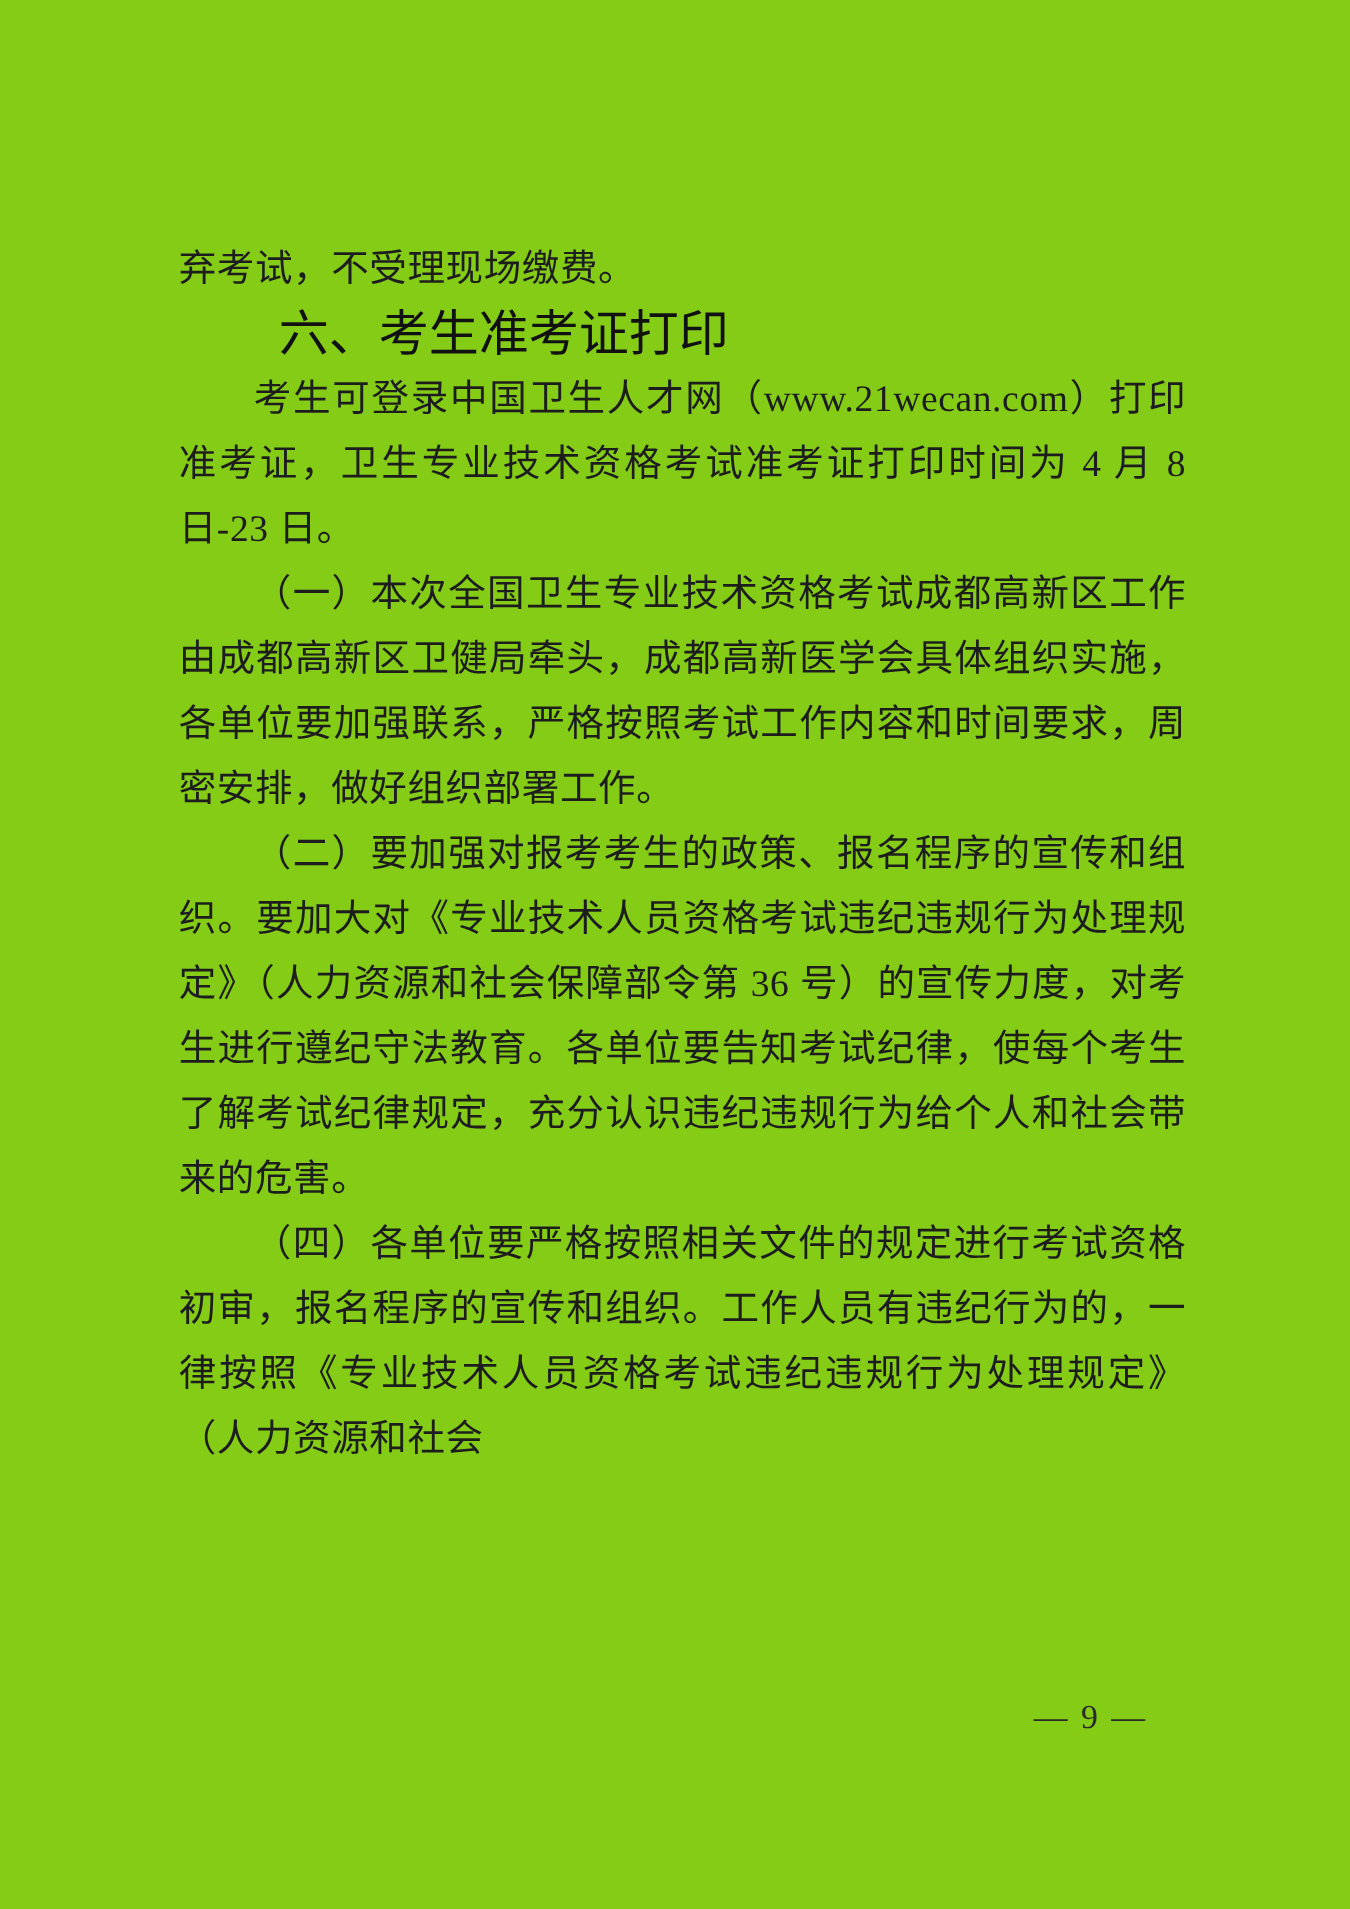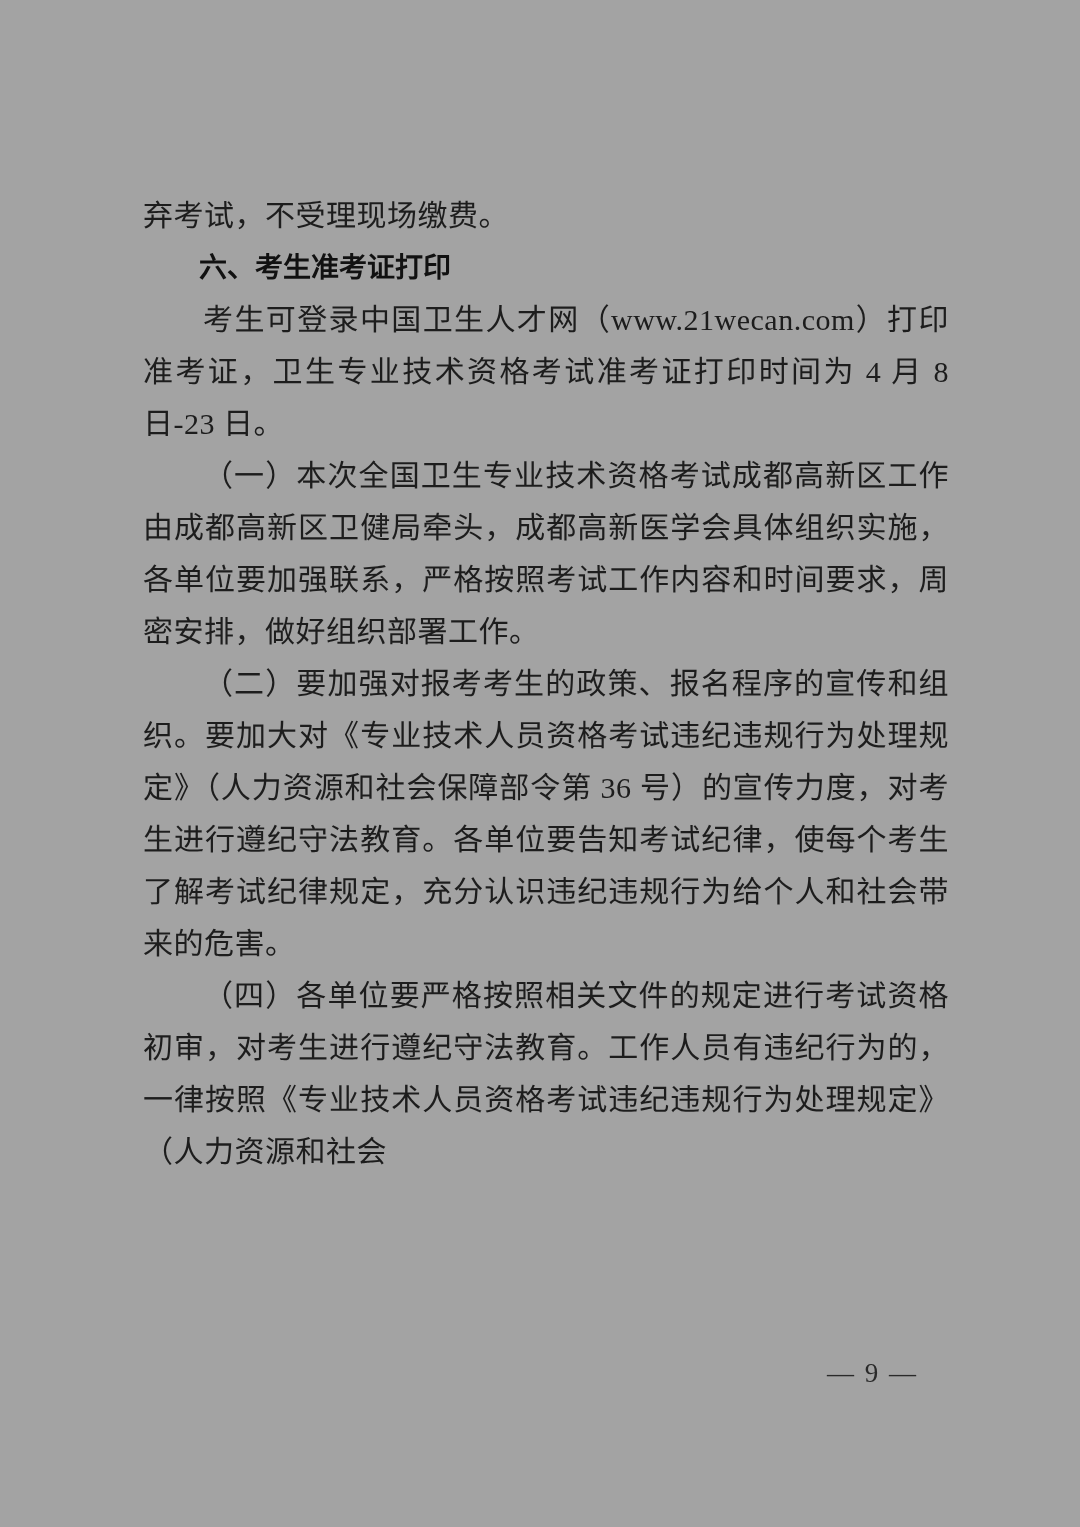--- a/index.html
+++ b/index.html
@@ -11,21 +11,21 @@
     width: 1080px;
     height: 1527px;
     position: relative;
     font-family: "Liberation Serif", "DejaVu Serif", serif;
     color: #1d1d1d;
     overflow: hidden;
   }
   .page {
     position: absolute;
     inset: 0;
-    background: #a3a3a3;
+    background: #84cc16;
   }
   .content {
     position: absolute;
     left: 143px;
     top: 190px;
     width: 806px;
   }
   .body-text {
     margin: 0;
     font-size: 30px;
@@ -34,23 +34,23 @@
     text-justify: inter-character;
     letter-spacing: 0.5px;
     font-family: "Liberation Serif", "DejaVu Serif", serif;
     color: #1d1d1d;
   }
   .indent {
     text-indent: 2em;
   }
   .section-heading {
     margin: 0;
-    font-size: 28px;
+    font-size: 40px;
     line-height: 52px;
-    font-weight: 700;
+    font-weight: 400;
     text-indent: 2em;
     font-family: "Liberation Sans", "DejaVu Sans", sans-serif;
     color: #111111;
   }
   .page-footer {
     position: absolute;
     top: 1356px;
     left: 0;
     width: 1080px;
     text-align: right;
@@ -75,19 +75,19 @@
 
     <h2 class="section-heading">六、考生准考证打印</h2>
 
     <p class="body-text indent">考生可登录中国卫生人才网（www.21wecan.com）打印准考证，卫生专业技术资格考试准考证打印时间为 4 月 8 日-23 日。</p>
 
 
     <p class="body-text indent">（一）本次全国卫生专业技术资格考试成都高新区工作由成都高新区卫健局牵头，成都高新医学会具体组织实施，各单位要加强联系，严格按照考试工作内容和时间要求，周密安排，做好组织部署工作。</p>
 
     <p class="body-text indent">（二）要加强对报考考生的政策、报名程序的宣传和组织。要加大对《专业技术人员资格考试违纪违规行为处理规定》（人力资源和社会保障部令第 36 号）的宣传力度，对考生进行遵纪守法教育。各单位要告知考试纪律，使每个考生了解考试纪律规定，充分认识违纪违规行为给个人和社会带来的危害。</p>
 
-    <p class="body-text indent">（四）各单位要严格按照相关文件的规定进行考试资格初审，对考生进行遵纪守法教育。工作人员有违纪行为的，一律按照《专业技术人员资格考试违纪违规行为处理规定》（人力资源和社会</p>
+    <p class="body-text indent">（四）各单位要严格按照相关文件的规定进行考试资格初审，报名程序的宣传和组织。工作人员有违纪行为的，一律按照《专业技术人员资格考试违纪违规行为处理规定》（人力资源和社会</p>
 
   </div>
 
   <div class="page-footer">— 9 —</div>
 
 </div>
 
 </body></html>

